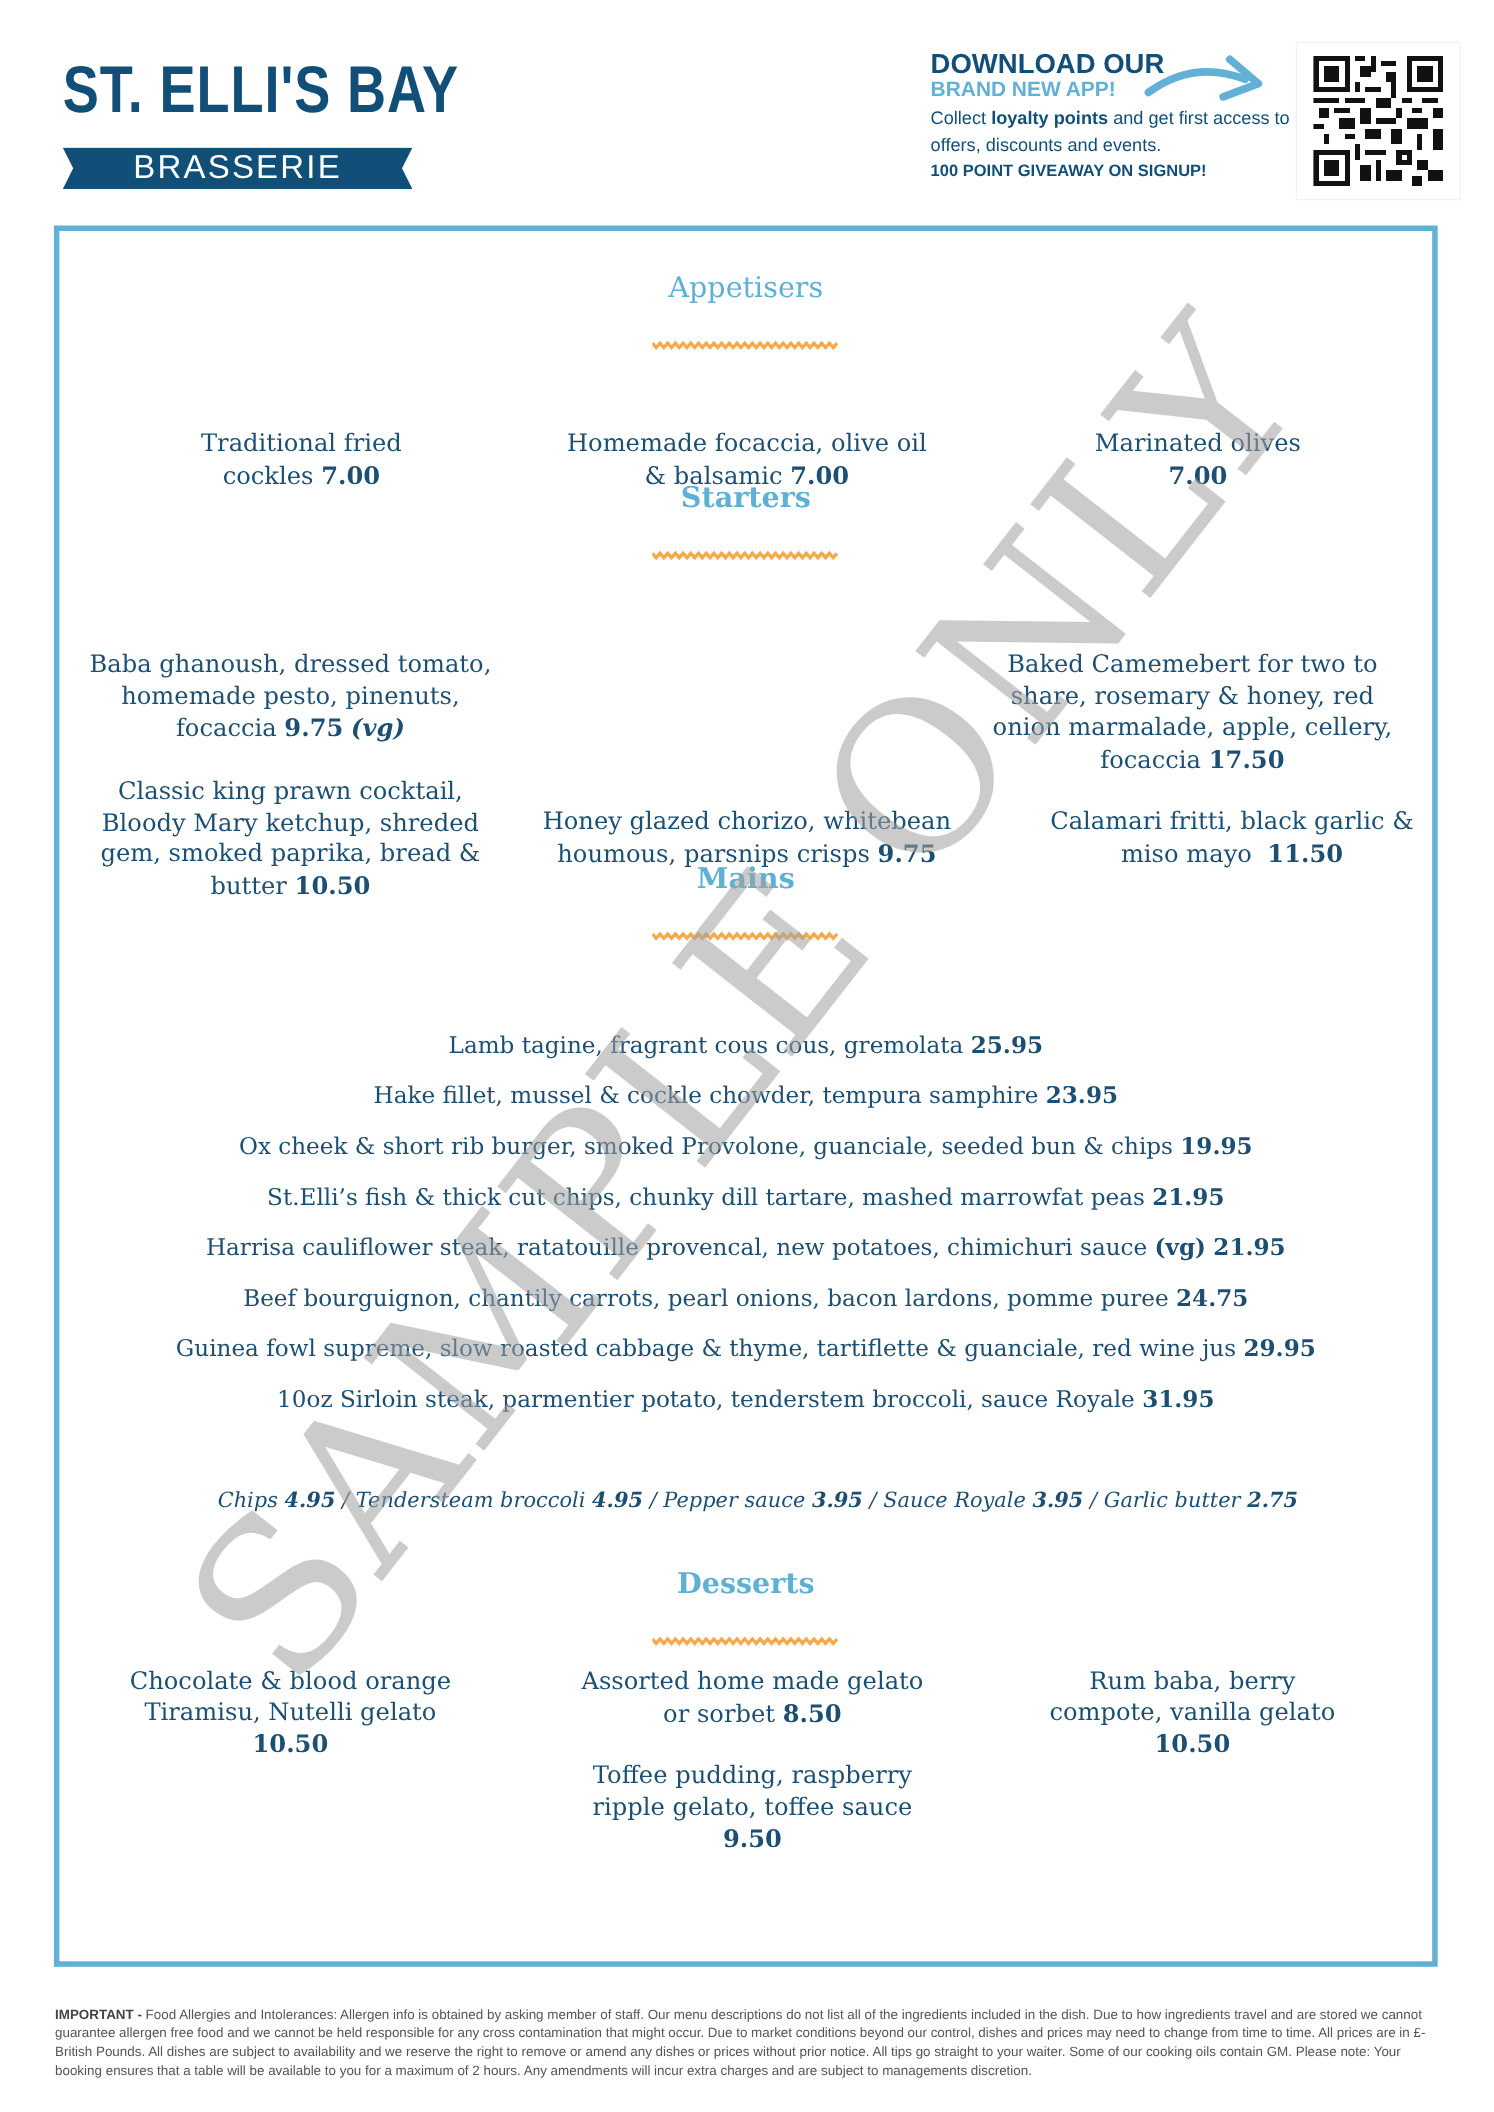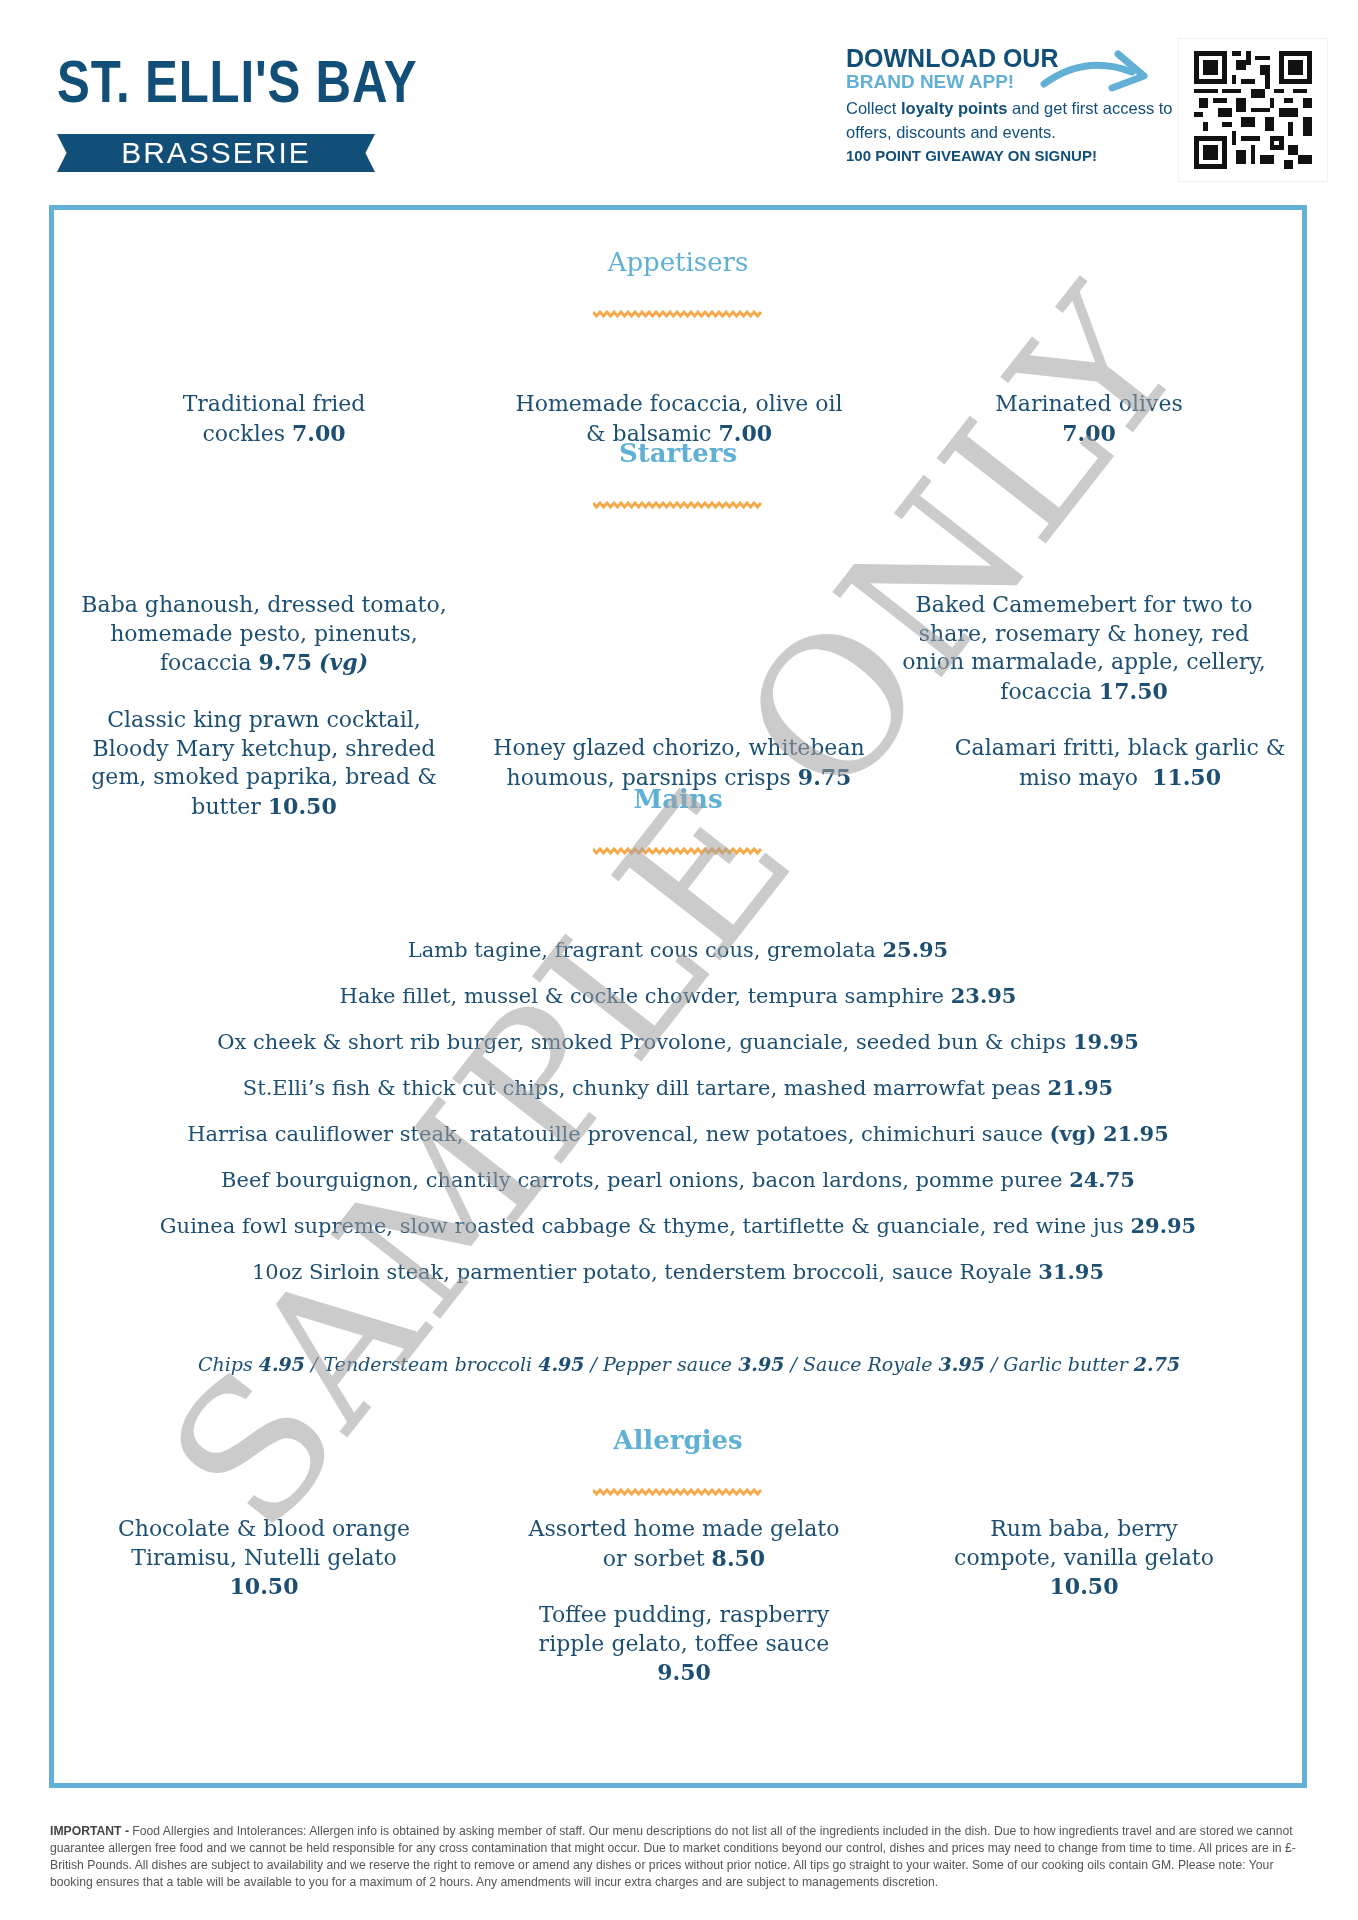--- a/index.html
+++ b/index.html
@@ -177,21 +177,21 @@
   <div class="row" style="top:865px;"><span>St.Elli’s fish &amp; thick cut chips, chunky dill tartare, mashed marrowfat peas</span> <b>21.95</b></div>
   <div class="row" style="top:911px;"><span>Harrisa cauliflower steak, ratatouille provencal, new potatoes, chimichuri sauce</span> <b>(vg)</b> <b>21.95</b></div>
   <div class="row" style="top:957px;"><span>Beef bourguignon, chantily carrots, pearl onions, bacon lardons, pomme puree</span> <b>24.75</b></div>
   <div class="row" style="top:1003px;"><span>Guinea fowl supreme, slow roasted cabbage &amp; thyme, tartiflette &amp; guanciale, red wine jus</span> <b>29.95</b></div>
   <div class="row" style="top:1049px;"><span>10oz Sirloin steak, parmentier potato, tenderstem broccoli, sauce Royale</span> <b>31.95</b></div>
 
   <div class="sides" style="top:1143px;margin-left:11px;">
     <span>Chips</span> <b>4.95</b><span> / </span><span>Tendersteam broccoli</span> <b>4.95</b><span> / </span><span>Pepper sauce</span> <b>3.95</b><span> / </span><span>Sauce Royale</span> <b>3.95</b><span> / </span><span>Garlic butter</span> <b>2.75</b>
   </div>
 
-  <div class="section-title" style="top:1215px;font-weight:bold;">Allergies</div>
+  <div class="section-title" style="top:1215px;font-weight:bold;">Desserts</div>
   <svg class="squiggle" style="top:1277px;" viewBox="0 0 170 10" preserveAspectRatio="none">
     <polyline fill="none" stroke="#f5a94a" stroke-width="3" points="0,3 3.5,7 7,3 10.5,7 14,3 17.5,7 21,3 24.5,7 28,3 31.5,7 35,3 38.5,7 42,3 45.5,7 49,3 52.5,7 56,3 59.5,7 63,3 66.5,7 70,3 73.5,7 77,3 80.5,7 84,3 87.5,7 91,3 94.5,7 98,3 101.5,7 105,3 108.5,7 112,3 115.5,7 119,3 122.5,7 126,3 129.5,7 133,3 136.5,7 140,3 143.5,7 147,3 150.5,7 154,3 157.5,7 161,3 164.5,7 168,3"></polyline>
   </svg>
 
   <div class="item" style="left:60px;width:300px;top:1305px;">
     <span>Chocolate &amp; blood orange Tiramisu, Nutelli gelato</span> <b>10.50</b>
   </div>
   <div class="item" style="left:470px;width:320px;top:1305px;">
     <span>Assorted home made gelato or sorbet</span> <b>8.50</b>
   </div>

